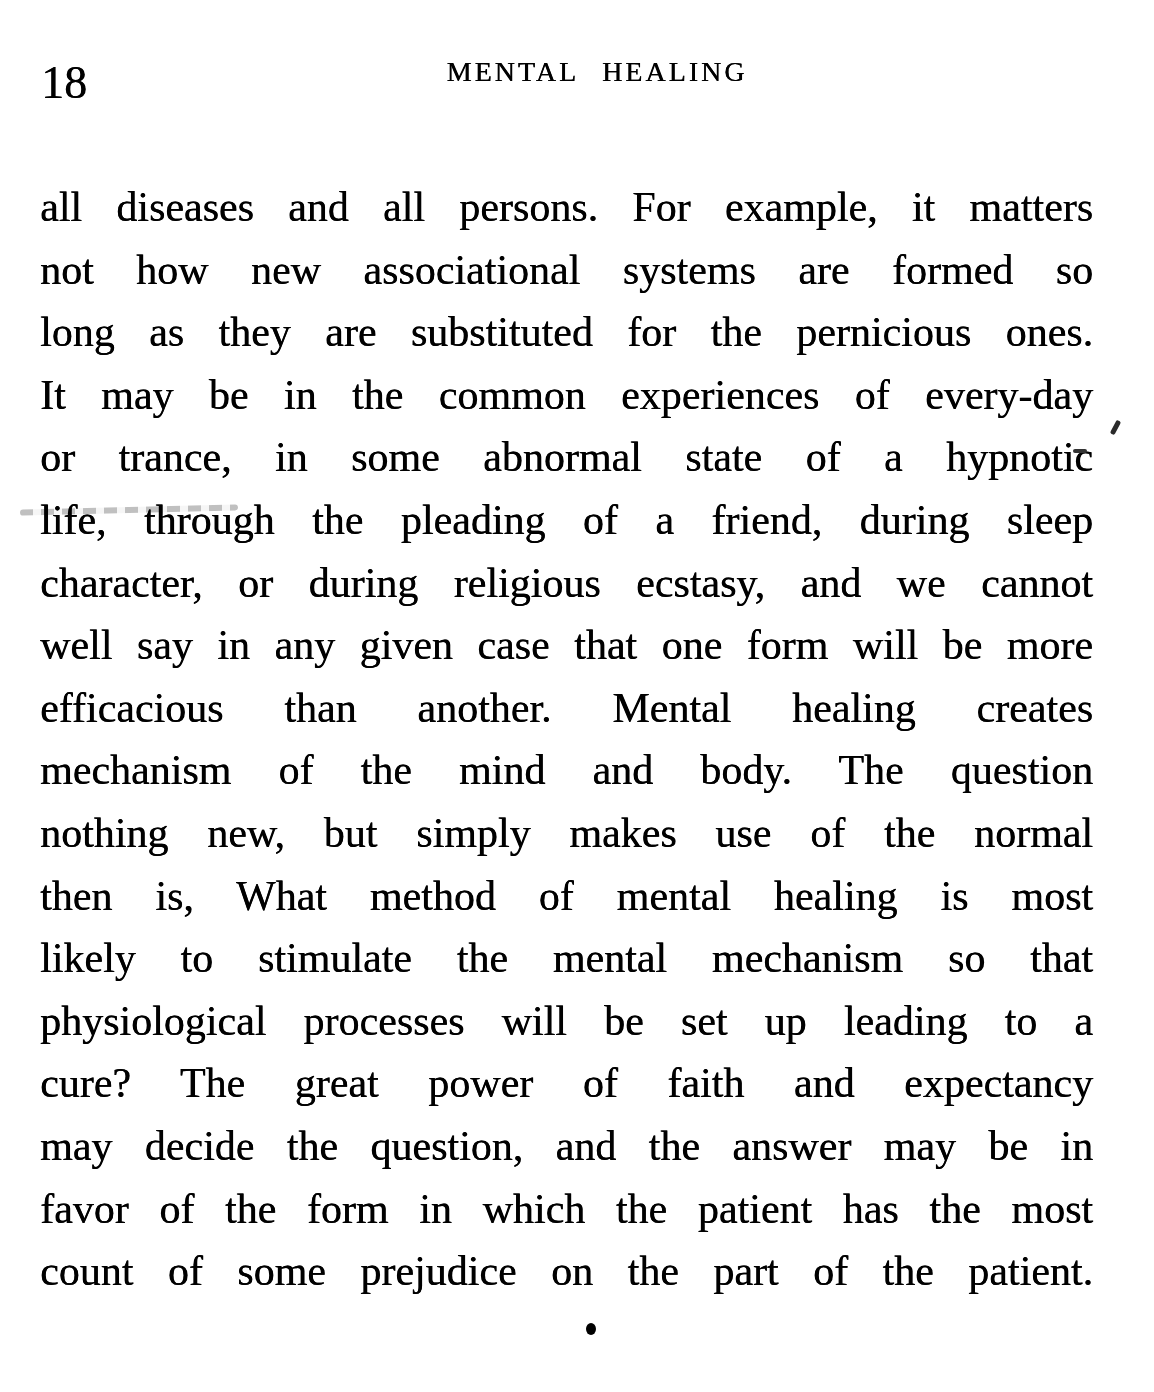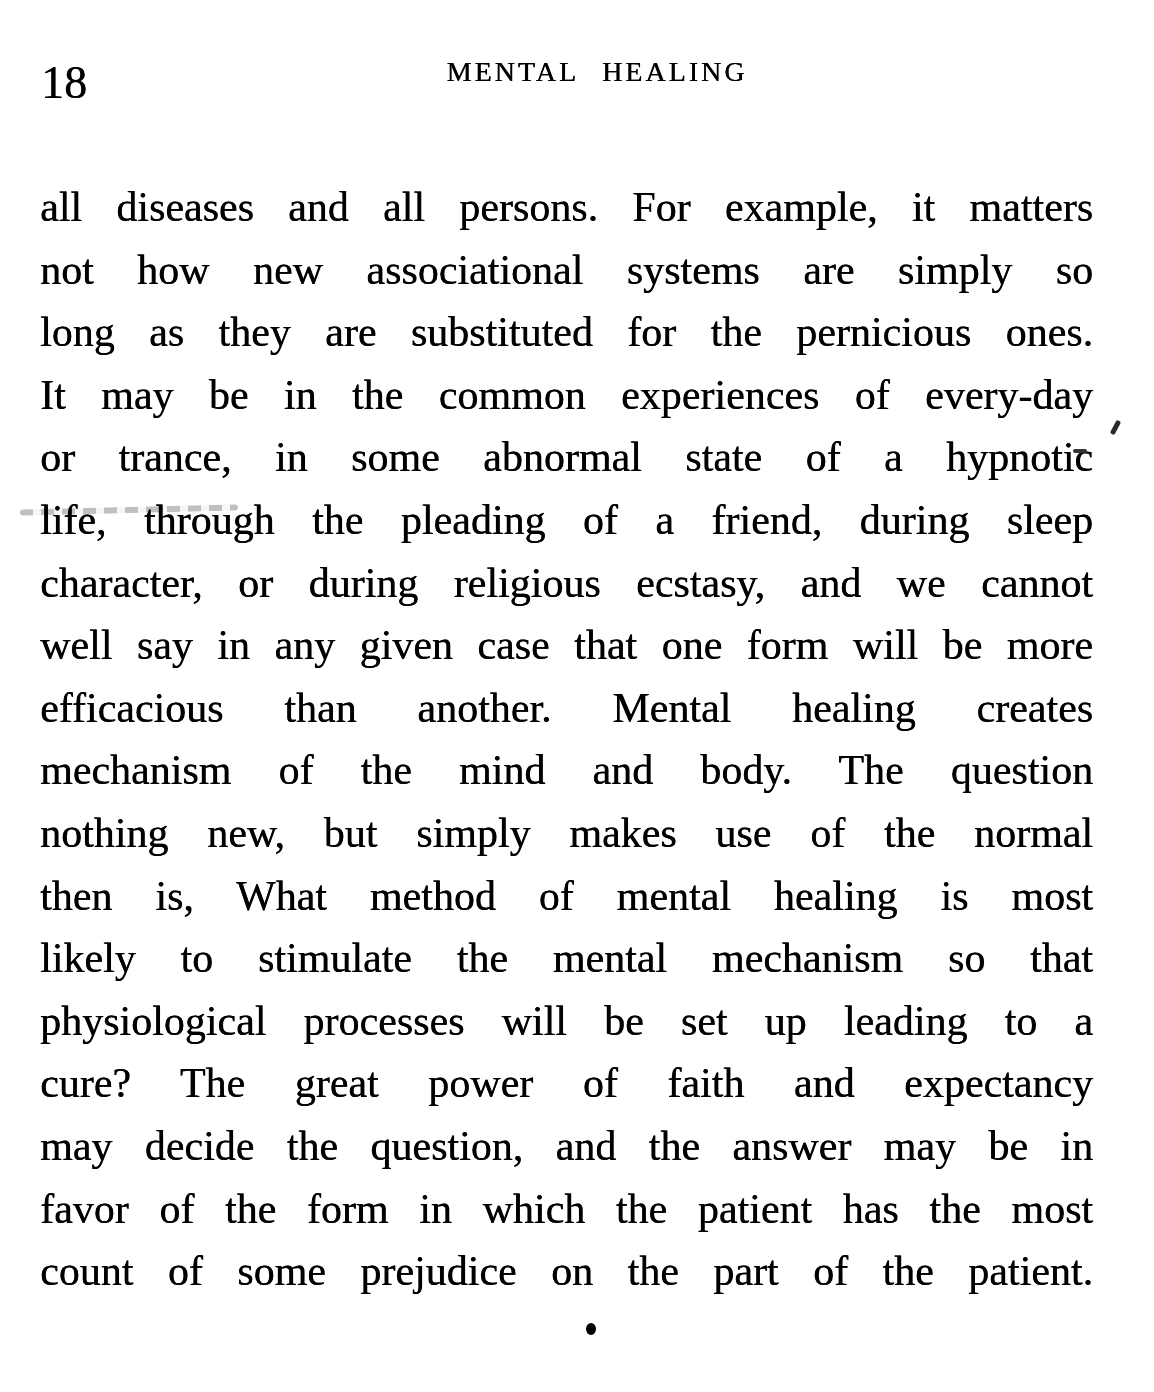--- a/index.html
+++ b/index.html
@@ -96,21 +96,21 @@
 <body>
 
 <div class="page">
 
   <div class="page-number">18</div>
 
   <div class="running-title">MENTAL HEALING</div>
 
   <div class="body-text">
       <div class="line">all diseases and all persons.  For example, it matters</div>
-      <div class="line">not how new associational systems are simply so</div>
+      <div class="line">not how new associational systems are formed so</div>
       <div class="line">long as they are substituted for the pernicious ones.</div>
       <div class="line">It may be in the common experiences of every-day</div>
       <div class="line">or trance, in some abnormal state of a hypnotic</div>
       <div class="line">life, through the pleading of a friend, during sleep</div>
       <div class="line">character, or during religious ecstasy, and we cannot</div>
       <div class="line">well say in any given case that one form will be more</div>
       <div class="line">efficacious than another.  Mental healing creates</div>
       <div class="line">mechanism of the mind and body.  The question</div>
       <div class="line">nothing new, but simply makes use of the normal</div>
       <div class="line">then is, What method of mental healing is most</div>

